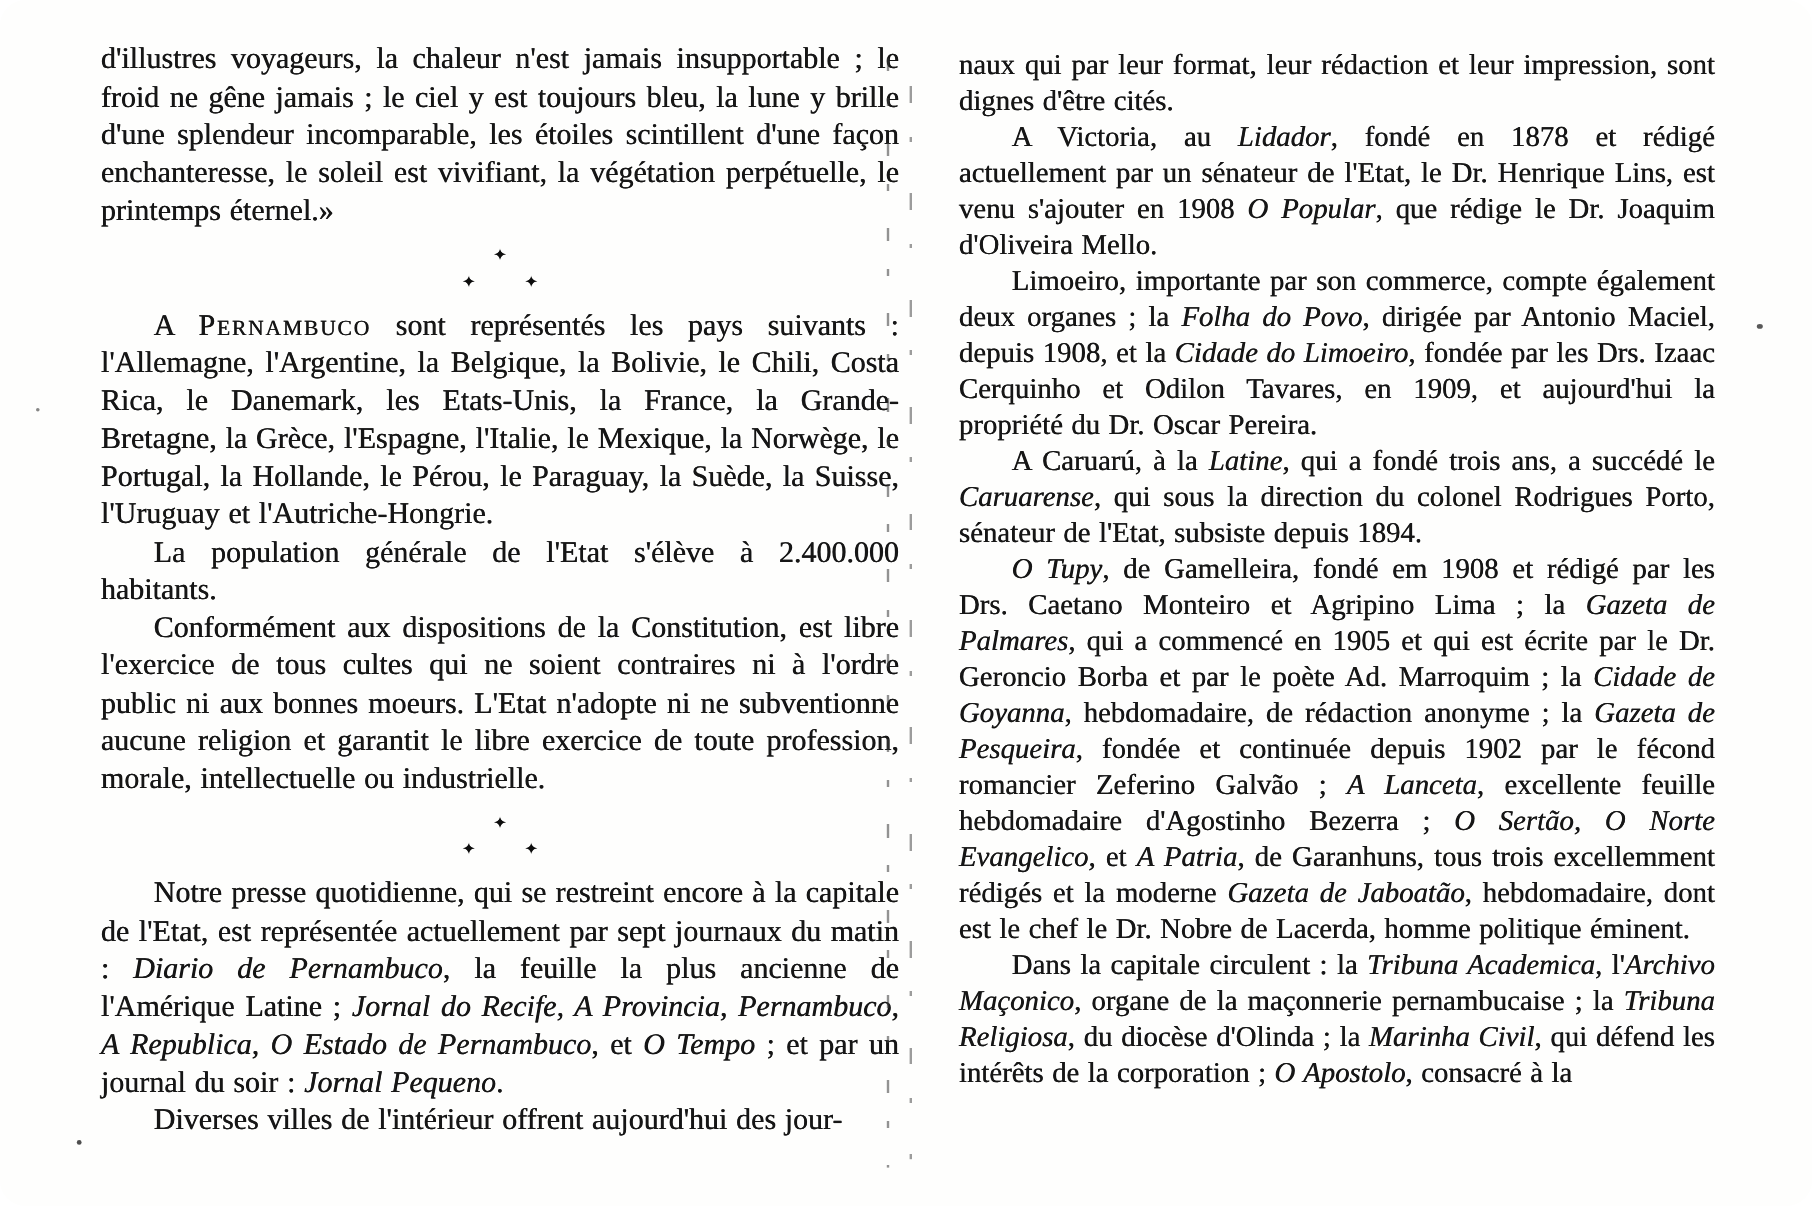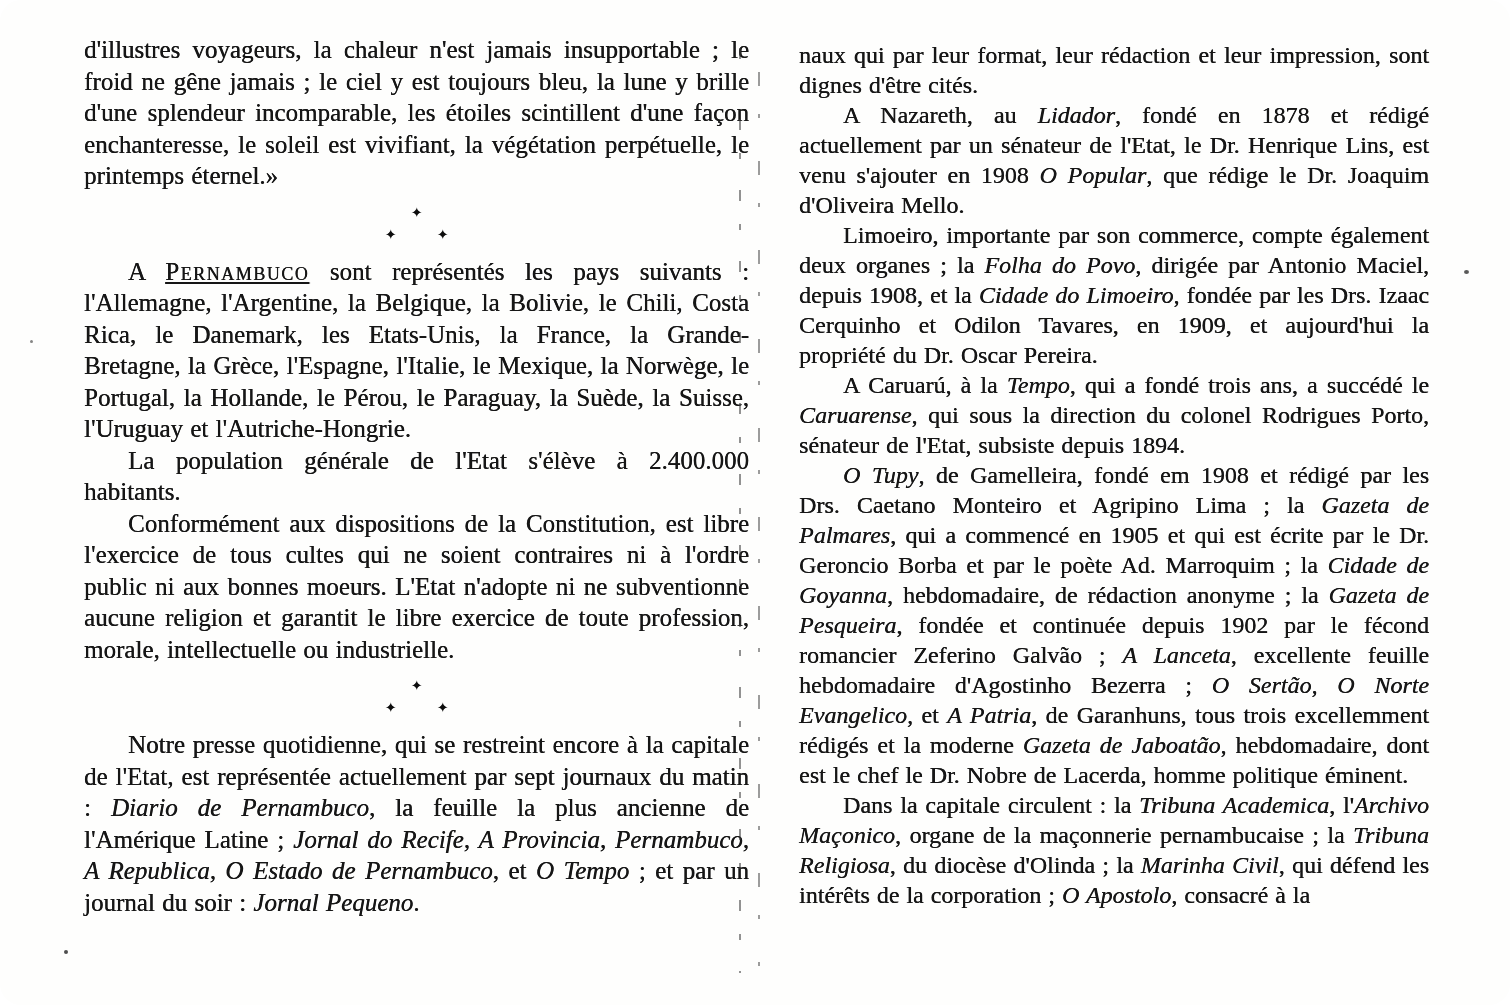--- a/index.html
+++ b/index.html
@@ -34,21 +34,21 @@
   .col-right {
     left: 799px;
     top: 40px;
     width: 630px;
     font-size: 24px;
     line-height: 30px;
   }
   .para { margin: 0; }
   .para.indent { text-indent: 44px; }
   .it { font-style: italic; }
-  .sc { font-variant: small-caps; letter-spacing: 1.5px; text-decoration: underline; }
+  .sc { font-variant: small-caps; letter-spacing: 1.5px; }
   .asterism {
     position: relative;
     height: 38px;
     margin: 12px 0 14px 0;
     text-indent: 0;
   }
   .ast {
     position: absolute;
     left: 50%;
     font-size: 13px;
@@ -108,27 +108,28 @@
       </div>
       <p class="para indent"><span>A </span><span class="sc">Pernambuco</span><span> sont représentés les pays suivants : l'Allemagne, l'Argentine, la Belgique, la Bolivie, le Chili, Costa Rica, le Danemark, les Etats-Unis, la France, la Grande-Bretagne, la Grèce, l'Espagne, l'Italie, le Mexique, la Norwège, le Portugal, la Hollande, le Pérou, le Paraguay, la Suède, la Suisse, l'Uruguay et l'Autriche-Hongrie.</span></p>
       <p class="para indent"><span>La population générale de l'Etat s'élève à 2.400.000 habitants.</span></p>
       <p class="para indent"><span>Conformément aux dispositions de la Constitution, est libre l'exercice de tous cultes qui ne soient contraires ni à l'ordre public ni aux bonnes moeurs. L'Etat n'adopte ni ne subventionne aucune religion et garantit le libre exercice de toute profession, morale, intellectuelle ou industrielle.</span></p>
       <div class="asterism">
         <span class="ast ast-top">✦</span>
         <span class="ast ast-left">✦</span>
         <span class="ast ast-right">✦</span>
       </div>
       <p class="para indent"><span>Notre presse quotidienne, qui se restreint encore à la capitale de l'Etat, est représentée actuellement par sept journaux du matin : </span><span class="it">Diario de Pernambuco</span><span>, la feuille la plus ancienne de l'Amérique Latine ; </span><span class="it">Jornal do Recife, A Provincia, Pernambuco, A Republica, O Estado de Pernambuco</span><span>, et </span><span class="it">O Tempo</span><span> ; et par un journal du soir : </span><span class="it">Jornal Pequeno</span><span>.</span></p>
+      <p class="para indent"><span>Diverses villes de l'intérieur offrent aujourd'hui des jour-</span></p>
     </div>
 
   <div class="col col-right">
       <p class="para"><span>naux qui par leur format, leur rédaction et leur impression, sont dignes d'être cités.</span></p>
-      <p class="para indent"><span>A Nazareth, au </span><span class="it">Lidador</span><span>, fondé en 1878 et rédigé actuellement par un sénateur de l'Etat, le Dr. Henrique Lins, est venu s'ajouter en 1908 </span><span class="it">O Popular</span><span>, que rédige le Dr. Joaquim d'Oliveira Mello.</span></p>
+      <p class="para indent"><span>A Victoria, au </span><span class="it">Lidador</span><span>, fondé en 1878 et rédigé actuellement par un sénateur de l'Etat, le Dr. Henrique Lins, est venu s'ajouter en 1908 </span><span class="it">O Popular</span><span>, que rédige le Dr. Joaquim d'Oliveira Mello.</span></p>
       <p class="para indent"><span>Limoeiro, importante par son commerce, compte également deux organes ; la </span><span class="it">Folha do Povo</span><span>, dirigée par Antonio Maciel, depuis 1908, et la </span><span class="it">Cidade do Limoeiro</span><span>, fondée par les Drs. Izaac Cerquinho et Odilon Tavares, en 1909, et aujourd'hui la propriété du Dr. Oscar Pereira.</span></p>
-      <p class="para indent"><span>A Caruarú, à la </span><span class="it">Tempo</span><span>, qui a fondé trois ans, a succédé le </span><span class="it">Caruarense</span><span>, qui sous la direction du colonel Rodrigues Porto, sénateur de l'Etat, subsiste depuis 1894.</span></p>
+      <p class="para indent"><span>A Caruarú, à la </span><span class="it">Latine</span><span>, qui a fondé trois ans, a succédé le </span><span class="it">Caruarense</span><span>, qui sous la direction du colonel Rodrigues Porto, sénateur de l'Etat, subsiste depuis 1894.</span></p>
       <p class="para indent"><span class="it">O Tupy</span><span>, de Gamelleira, fondé em 1908 et rédigé par les Drs. Caetano Monteiro et Agripino Lima ; la </span><span class="it">Gazeta de Palmares</span><span>, qui a commencé en 1905 et qui est écrite par le Dr. Geroncio Borba et par le poète Ad. Marroquim ; la </span><span class="it">Cidade de Goyanna</span><span>, hebdomadaire, de rédaction anonyme ; la </span><span class="it">Gazeta de Pesqueira</span><span>, fondée et continuée depuis 1902 par le fécond romancier Zeferino Galvão ; </span><span class="it">A Lanceta</span><span>, excellente feuille hebdomadaire d'Agostinho Bezerra ; </span><span class="it">O Sertão, O Norte Evangelico,</span><span> et </span><span class="it">A Patria</span><span>, de Garanhuns, tous trois excellemment rédigés et la moderne </span><span class="it">Gazeta de Jaboatão</span><span>, hebdomadaire, dont est le chef le Dr. Nobre de Lacerda, homme politique éminent.</span></p>
       <p class="para indent"><span>Dans la capitale circulent : la </span><span class="it">Tribuna Academica</span><span>, l'</span><span class="it">Archivo Maçonico</span><span>, organe de la maçonnerie pernambucaise ; la </span><span class="it">Tribuna Religiosa</span><span>, du diocèse d'Olinda ; la </span><span class="it">Marinha Civil</span><span>, qui défend les intérêts de la corporation ; </span><span class="it">O Apostolo</span><span>, consacré à la</span></p>
     </div>
 
   <div class="fold-line fold-a"></div>
   <div class="fold-line fold-b"></div>
 
   <div class="speck speck-1"></div>
   <div class="speck speck-2"></div>
   <div class="speck speck-3"></div>

